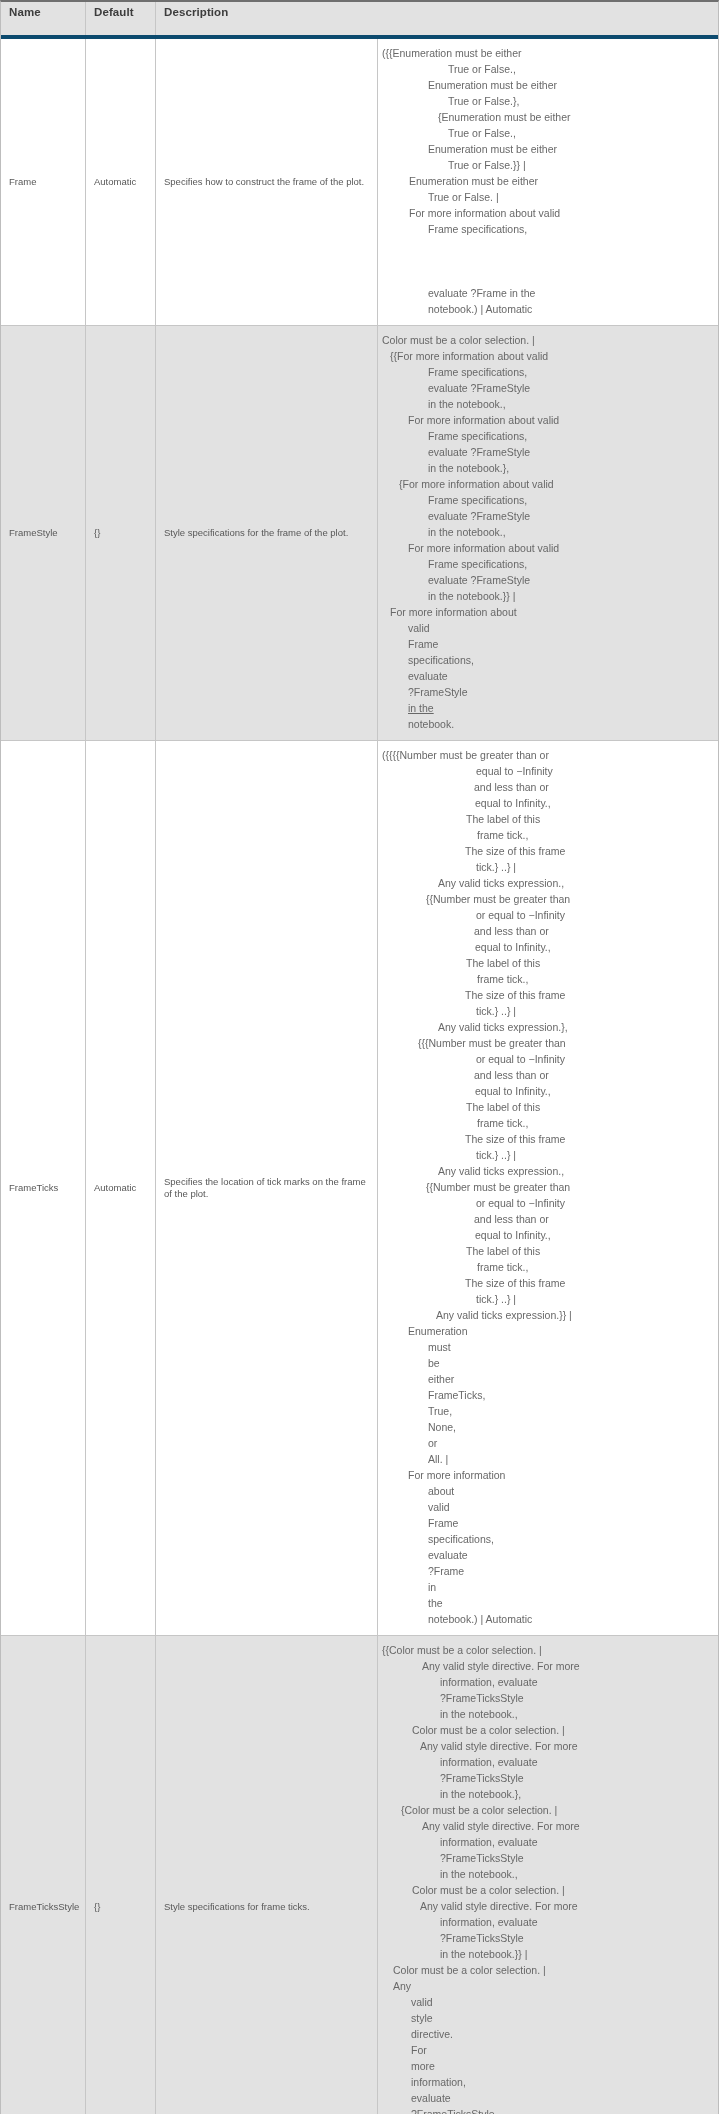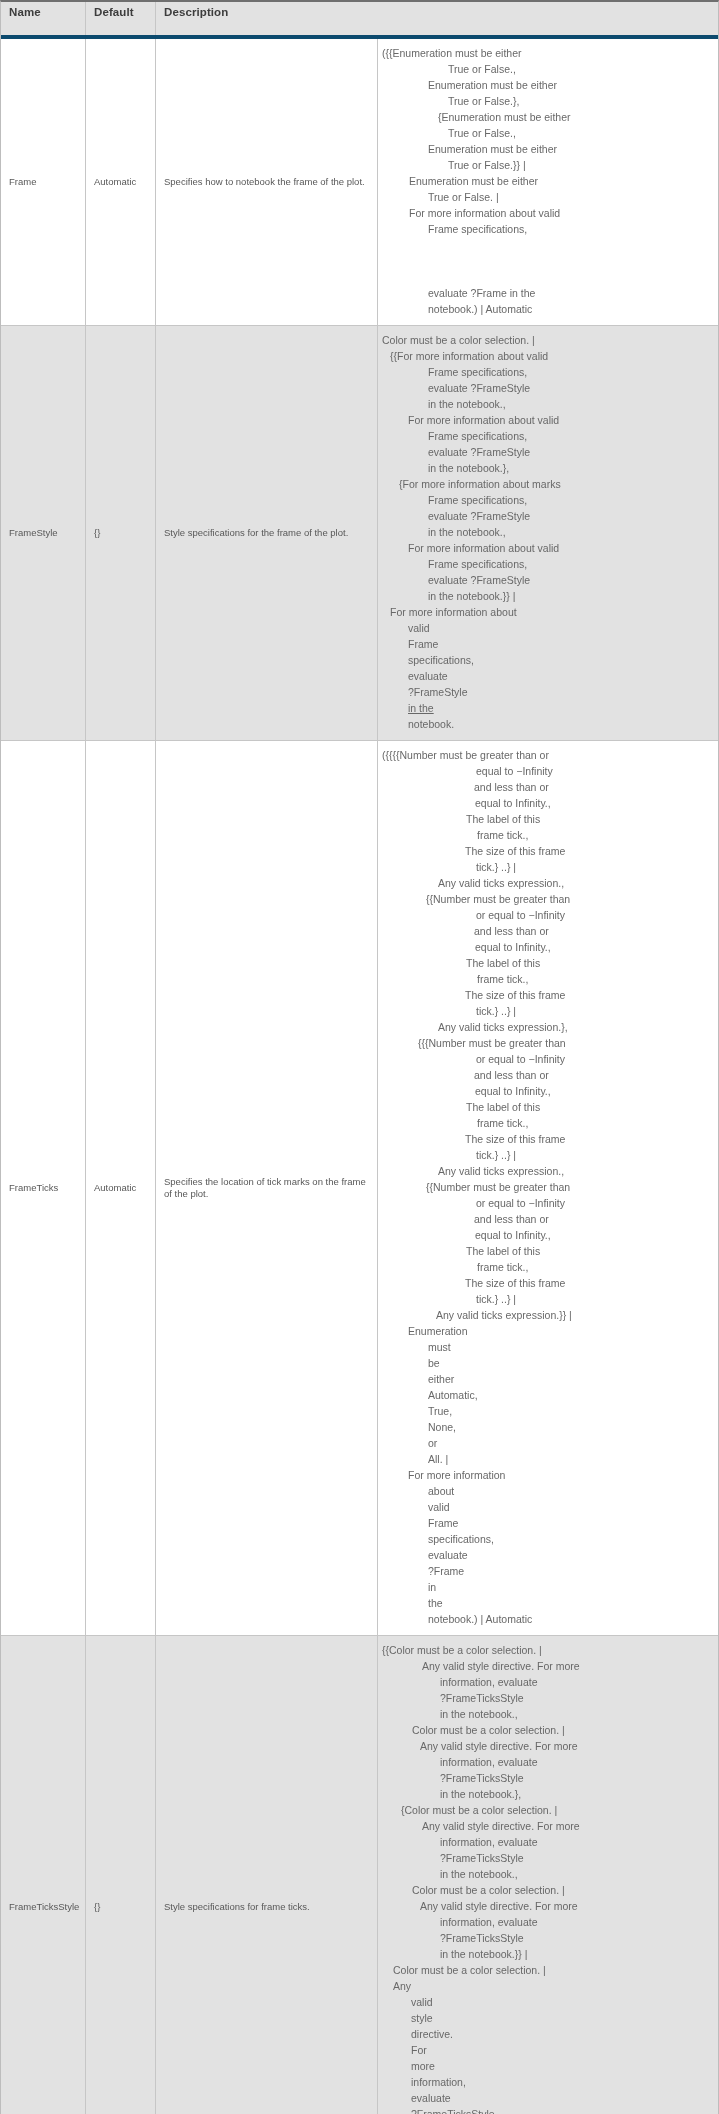--- a/index.html
+++ b/index.html
@@ -37,21 +37,21 @@
 <div class="opts-table">
   <div class="trow header">
       <div class="cell hcell col0">Name</div>
       <div class="cell hcell col1">Default</div>
       <div class="cell hcell col2">Description</div>
     </div>
   <div>
       <div class="trow">
         <div class="cell vmid col0">Frame</div>
         <div class="cell vmid col1">Automatic</div>
-        <div class="cell vmid col2">Specifies how to notebook the frame of the plot.</div>
+        <div class="cell vmid col2">Specifies how to construct the frame of the plot.</div>
         <div class="cell pat col3">
           <div class="pline" style="padding-left: 0px;">({{Enumeration must be either</div>
           <div class="pline" style="padding-left: 66px;">True or False.,</div>
           <div class="pline" style="padding-left: 46px;">Enumeration must be either</div>
           <div class="pline" style="padding-left: 66px;">True or False.},</div>
           <div class="pline" style="padding-left: 56px;">{Enumeration must be either</div>
           <div class="pline" style="padding-left: 66px;">True or False.,</div>
           <div class="pline" style="padding-left: 46px;">Enumeration must be either</div>
           <div class="pline" style="padding-left: 66px;">True or False.}} |</div>
           <div class="pline" style="padding-left: 27px;">Enumeration must be either</div>
@@ -69,21 +69,21 @@
         <div class="cell pat col3">
           <div class="pline" style="padding-left: 0px;">Color must be a color selection. |</div>
           <div class="pline" style="padding-left: 8px;">{{For more information about valid</div>
           <div class="pline" style="padding-left: 46px;">Frame specifications,</div>
           <div class="pline" style="padding-left: 46px;">evaluate ?FrameStyle</div>
           <div class="pline" style="padding-left: 46px;">in the notebook.,</div>
           <div class="pline" style="padding-left: 26px;">For more information about valid</div>
           <div class="pline" style="padding-left: 46px;">Frame specifications,</div>
           <div class="pline" style="padding-left: 46px;">evaluate ?FrameStyle</div>
           <div class="pline" style="padding-left: 46px;">in the notebook.},</div>
-          <div class="pline" style="padding-left: 17px;">{For more information about marks</div>
+          <div class="pline" style="padding-left: 17px;">{For more information about valid</div>
           <div class="pline" style="padding-left: 46px;">Frame specifications,</div>
           <div class="pline" style="padding-left: 46px;">evaluate ?FrameStyle</div>
           <div class="pline" style="padding-left: 46px;">in the notebook.,</div>
           <div class="pline" style="padding-left: 26px;">For more information about valid</div>
           <div class="pline" style="padding-left: 46px;">Frame specifications,</div>
           <div class="pline" style="padding-left: 46px;">evaluate ?FrameStyle</div>
           <div class="pline" style="padding-left: 46px;">in the notebook.}} |</div>
           <div class="pline" style="padding-left: 8px;">For more information about</div>
           <div class="pline" style="padding-left: 26px;">valid</div>
           <div class="pline" style="padding-left: 26px;">Frame</div>
@@ -132,21 +132,21 @@
           <div class="pline" style="padding-left: 93px;">equal to Infinity.,</div>
           <div class="pline" style="padding-left: 84px;">The label of this</div>
           <div class="pline" style="padding-left: 95px;">frame tick.,</div>
           <div class="pline" style="padding-left: 83px;">The size of this frame</div>
           <div class="pline" style="padding-left: 94px;">tick.} ..} |</div>
           <div class="pline" style="padding-left: 54px;">Any valid ticks expression.}} |</div>
           <div class="pline" style="padding-left: 26px;">Enumeration</div>
           <div class="pline" style="padding-left: 46px;">must</div>
           <div class="pline" style="padding-left: 46px;">be</div>
           <div class="pline" style="padding-left: 46px;">either</div>
-          <div class="pline" style="padding-left: 46px;">Automatic,</div>
+          <div class="pline" style="padding-left: 46px;">FrameTicks,</div>
           <div class="pline" style="padding-left: 46px;">True,</div>
           <div class="pline" style="padding-left: 46px;">None,</div>
           <div class="pline" style="padding-left: 46px;">or</div>
           <div class="pline" style="padding-left: 46px;">All. |</div>
           <div class="pline" style="padding-left: 26px;">For more information</div>
           <div class="pline" style="padding-left: 46px;">about</div>
           <div class="pline" style="padding-left: 46px;">valid</div>
           <div class="pline" style="padding-left: 46px;">Frame</div>
           <div class="pline" style="padding-left: 46px;">specifications,</div>
           <div class="pline" style="padding-left: 46px;">evaluate</div>

